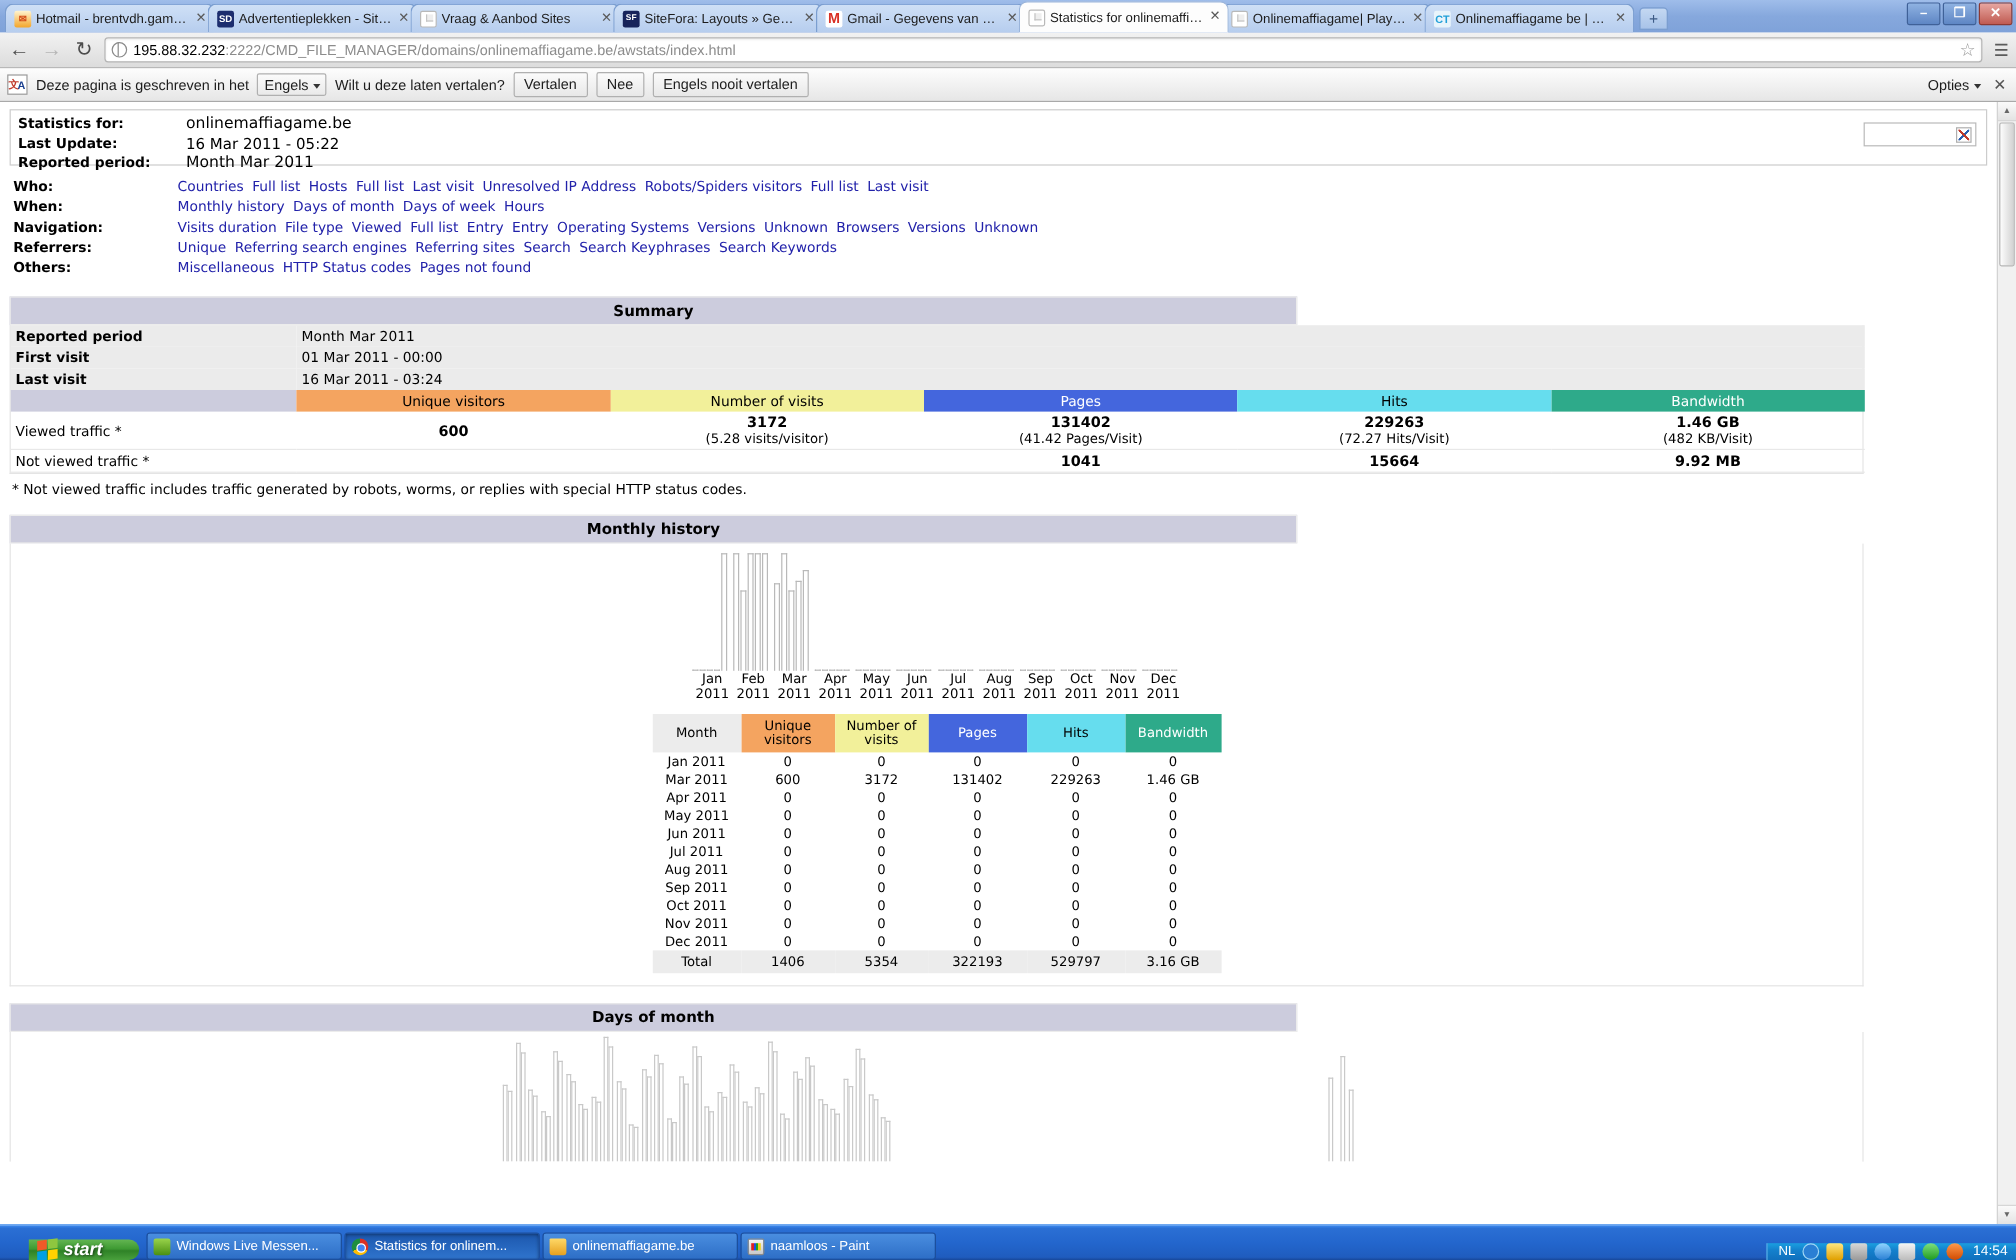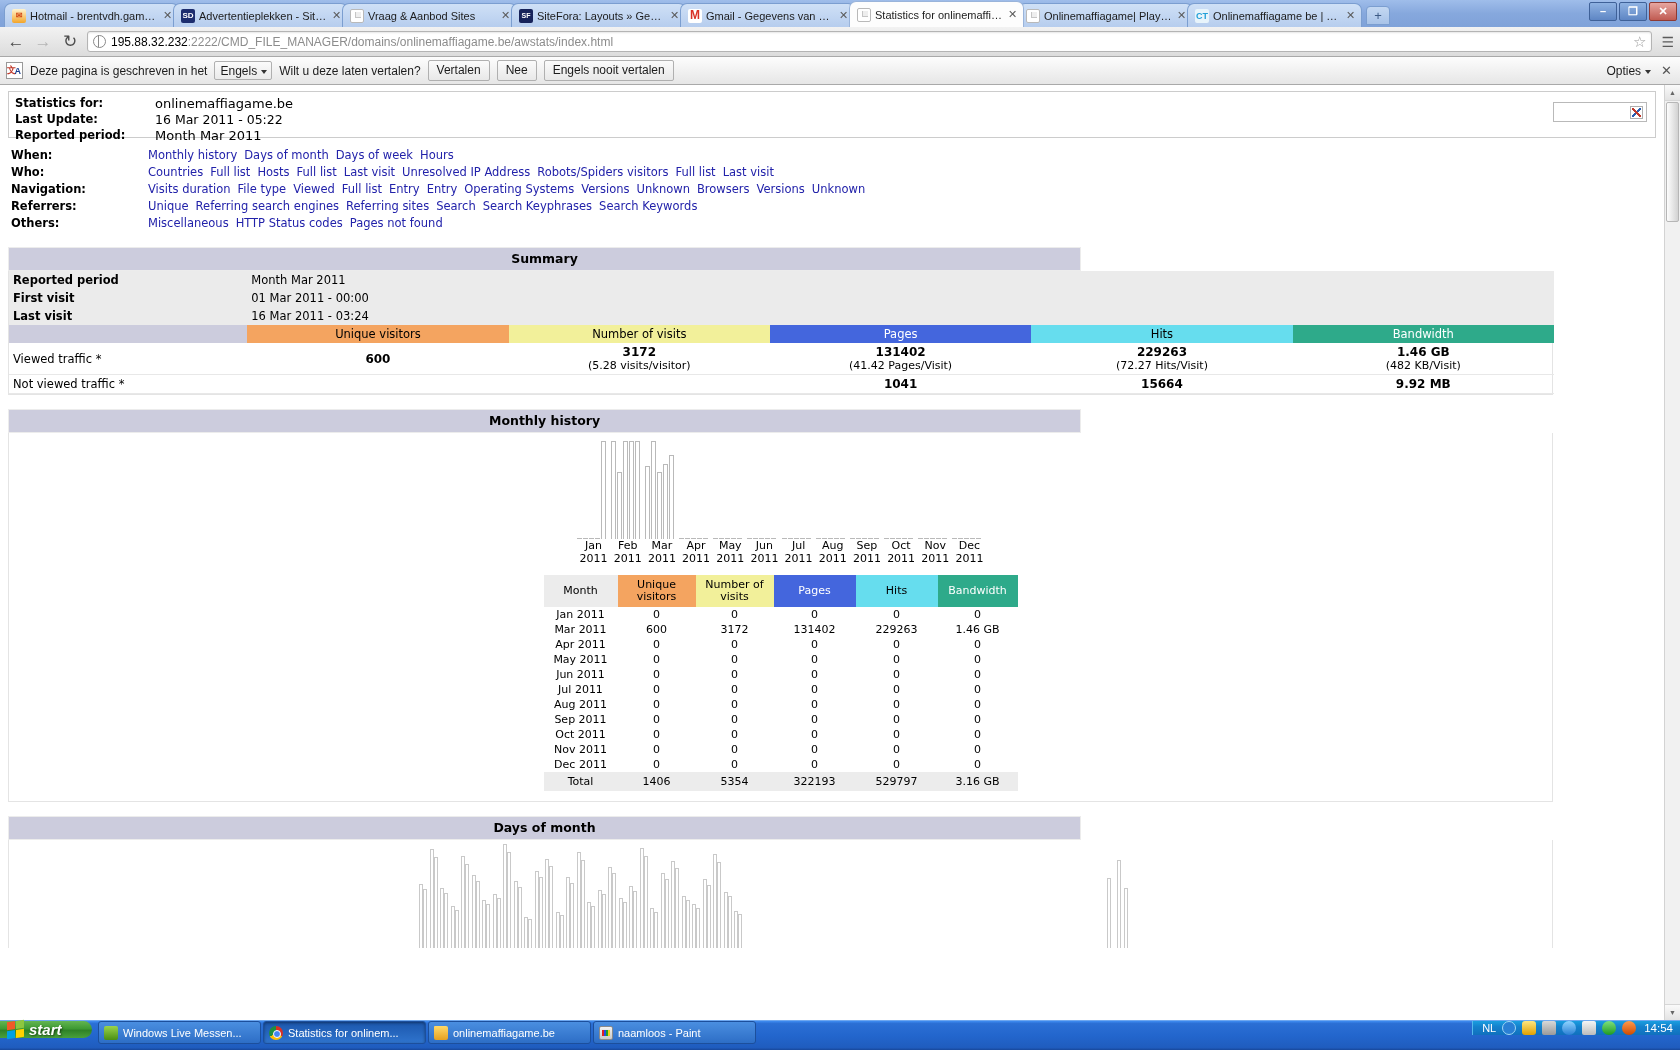--- a/index.html
+++ b/index.html
@@ -290,22 +290,23 @@
   .w-ht { width: 82px; } .w-bw { width: 80px; }
 
   
   .dchart { position:relative; width:1545px; height:108px; overflow:hidden; }
   .dbar { position:absolute; bottom:0; width:4px; background:#fff; border:1px solid #c9c9c9; border-bottom:none;}
 
   
   .taskbar {
     height: 30px; flex: 0 0 30px;
     background: linear-gradient(to bottom,#3f8df2 0%, #2b6fd4 9%, #2366cd 50%, #1f5cbe 92%, #17479a 100%);
-    display: flex; align-items: flex-start;
+    display: flex; align-items: flex-end;
     border-top: 1px solid #6fa8f0;
+    padding-left: 24px;
   }
   .startbtn {
     width: 92px;
     background: linear-gradient(to bottom,#63b551 0%,#3e9a33 45%,#2f8227 55%,#49a03c 100%);
     border-radius: 0 14px 14px 0;
     display: flex; align-items: center; gap: 5px;
     padding-left: 7px;
     color: #fff; font-weight: bold; font-style: italic;
     font-size: 15px;
     text-shadow: 1px 1px 2px rgba(0,0,0,.5);
@@ -450,29 +451,29 @@
           </tbody>
             </table>
           <div class="hdr-right">
             <span class="broken-img"></span>
           </div>
         </div>
 
         <table class="navtable" cellspacing="0" cellpadding="0">
           <tbody>
               <tr>
+            <td class="cat">Who:</td>
+            <td>
+              <a href="#">Countries</a><a href="#">Full list</a><a href="#">Hosts</a><a href="#">Full list</a><a href="#">Last visit</a><a href="#">Unresolved IP Address</a><a href="#">Robots/Spiders visitors</a><a href="#">Full list</a><a href="#">Last visit</a>
+            </td>
+          </tr>
+          <tr>
             <td class="cat">When:</td>
             <td>
               <a href="#">Monthly history</a><a href="#">Days of month</a><a href="#">Days of week</a><a href="#">Hours</a>
-            </td>
-          </tr>
-          <tr>
-            <td class="cat">Who:</td>
-            <td>
-              <a href="#">Countries</a><a href="#">Full list</a><a href="#">Hosts</a><a href="#">Full list</a><a href="#">Last visit</a><a href="#">Unresolved IP Address</a><a href="#">Robots/Spiders visitors</a><a href="#">Full list</a><a href="#">Last visit</a>
             </td>
           </tr>
           <tr>
             <td class="cat">Navigation:</td>
             <td>
               <a href="#">Visits duration</a><a href="#">File type</a><a href="#">Viewed</a><a href="#">Full list</a><a href="#">Entry</a><a href="#">Entry</a><a href="#">Operating Systems</a><a href="#">Versions</a><a href="#">Unknown</a><a href="#">Browsers</a><a href="#">Versions</a><a href="#">Unknown</a>
             </td>
           </tr>
           <tr>
             <td class="cat">Referrers:</td>
@@ -550,20 +551,21 @@
               <td>
                     <div class="sum-big">15664</div>
                   </td>
               <td>
                     <div class="sum-big">9.92 MB</div>
                   </td>
             </tr>
           </tbody>
             </table>
         </div>
+        <div class="sum-note">* Not viewed traffic includes traffic generated by robots, worms, or replies with special HTTP status codes.</div>
 
         <div class="section-bar">Monthly history</div>
         <div class="section-body">
           <div class="chart-wrap">
             <div class="chart-area" id="mh-chart">
                 <div class="bargroup" style="left: 0.0833333px;">
                   <div class="bar" style="height: 0px;"></div>
                   <div class="bar" style="height: 0px;"></div>
                   <div class="bar" style="height: 0px;"></div>
                   <div class="bar" style="height: 0px;"></div>

